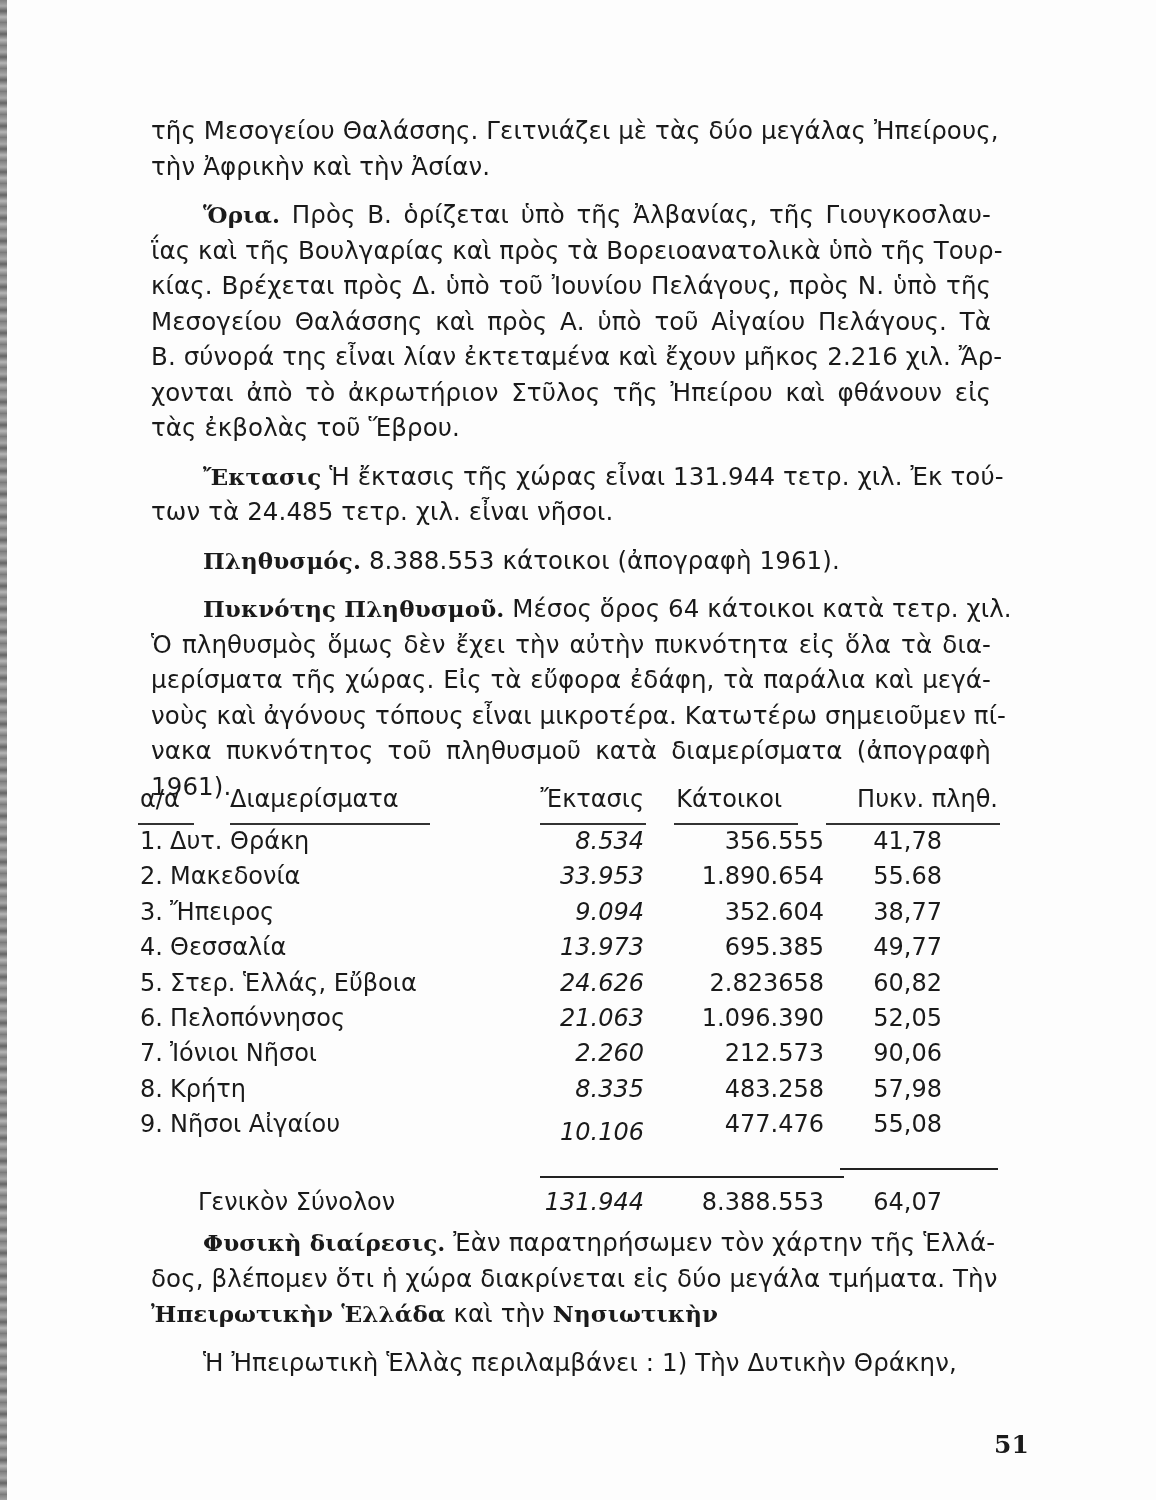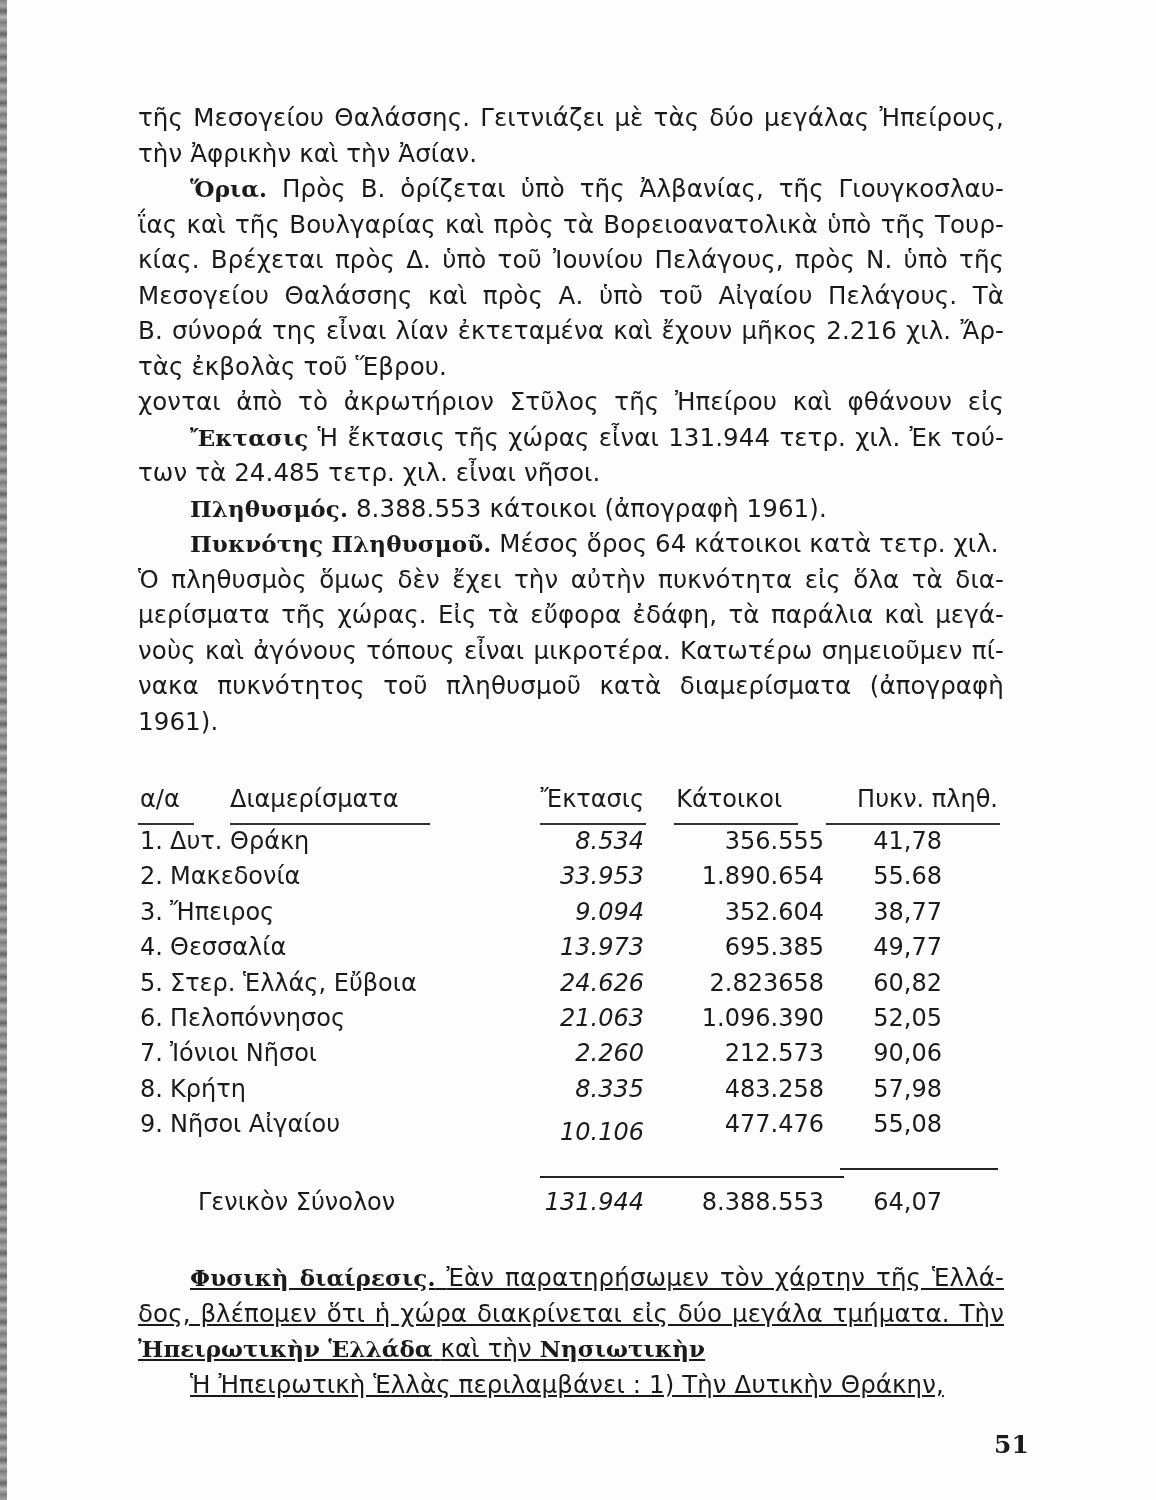--- a/index.html
+++ b/index.html
@@ -27,21 +27,21 @@
     .page {
       position: absolute;
       left: 138px;
       top: 100px;
       width: 866px;
     }
     .para {
       font-size: 24.5px;
       line-height: 35.5px;
       text-align: justify;
-      margin: 0;
+      margin: 13px;
       letter-spacing: 0.1px;
     }
     .para .lead {
       font-family: "DejaVu Serif", serif;
       font-weight: bold;
       font-size: 23px;
     }
     .para .bold-serif {
       font-family: "DejaVu Serif", serif;
       font-weight: bold;
@@ -109,23 +109,22 @@
     }
     .total-row {
       position: relative;
       height: 40px;
     }
     .c-total-label { left: 62px; }
 
     .lower {
       position: absolute;
       left: 138px;
-      top: 1260px;
+      top: 1212px;
       width: 866px;
-      text-decoration: underline;
     }
     .page-number {
       position: absolute;
       left: 966px;
       top: 1430px;
       font-family: "DejaVu Serif", serif;
       font-weight: bold;
       font-size: 25px;
       margin-left: 28px;
     }
@@ -141,22 +140,22 @@
     <span class="line">τῆς Μεσογείου Θαλάσσης. Γειτνιάζει μὲ τὰς δύο μεγάλας Ἠπείρους,</span>
     <span class="line last">τὴν Ἀφρικὴν καὶ τὴν Ἀσίαν.</span>
   </p>
 
   <p class="para">
     <span class="line first"><span class="lead">Ὅρια.</span> <span>Πρὸς Β. ὁρίζεται ὑπὸ τῆς Ἀλβανίας, τῆς Γιουγκοσλαυ-</span></span>
     <span class="line">ΐας καὶ τῆς Βουλγαρίας καὶ πρὸς τὰ Βορειοανατολικὰ ὑπὸ τῆς Τουρ-</span>
     <span class="line">κίας. Βρέχεται πρὸς Δ. ὑπὸ τοῦ Ἰουνίου Πελάγους, πρὸς Ν. ὑπὸ τῆς</span>
     <span class="line">Μεσογείου Θαλάσσης καὶ πρὸς Α. ὑπὸ τοῦ Αἰγαίου Πελάγους. Τὰ</span>
     <span class="line">Β. σύνορά της εἶναι λίαν ἐκτεταμένα καὶ ἔχουν μῆκος 2.216 χιλ. Ἄρ-</span>
+    <span class="line">χονται ἀπὸ τὸ ἀκρωτήριον Στῦλος τῆς Ἠπείρου καὶ φθάνουν εἰς</span>
     <span class="line last">τὰς ἐκβολὰς τοῦ Ἕβρου.</span>
-    <span class="line">χονται ἀπὸ τὸ ἀκρωτήριον Στῦλος τῆς Ἠπείρου καὶ φθάνουν εἰς</span>
   </p>
 
   <p class="para">
     <span class="line first"><span class="lead">Ἔκτασις</span> <span>Ἡ ἔκτασις τῆς χώρας εἶναι 131.944 τετρ. χιλ. Ἐκ τού-</span></span>
     <span class="line last">των τὰ 24.485 τετρ. χιλ. εἶναι νῆσοι.</span>
   </p>
 
   <p class="para">
     <span class="line first last"><span class="lead">Πληθυσμός.</span> <span>8.388.553 κάτοικοι (ἀπογραφὴ 1961).</span></span>
   </p>

